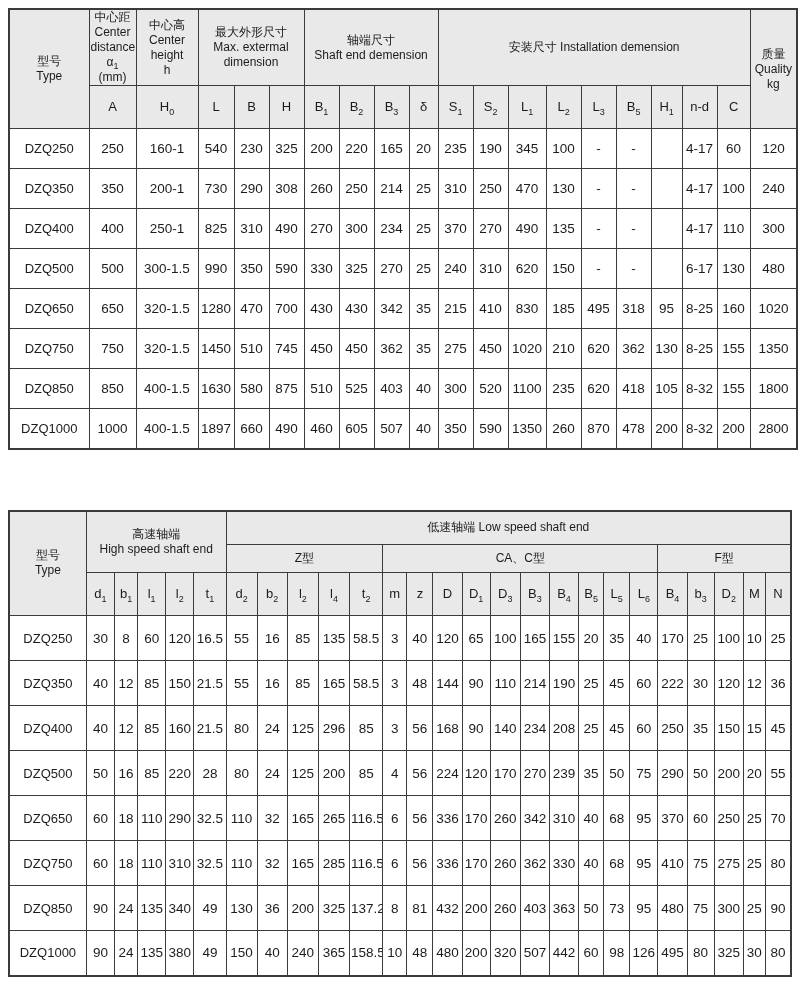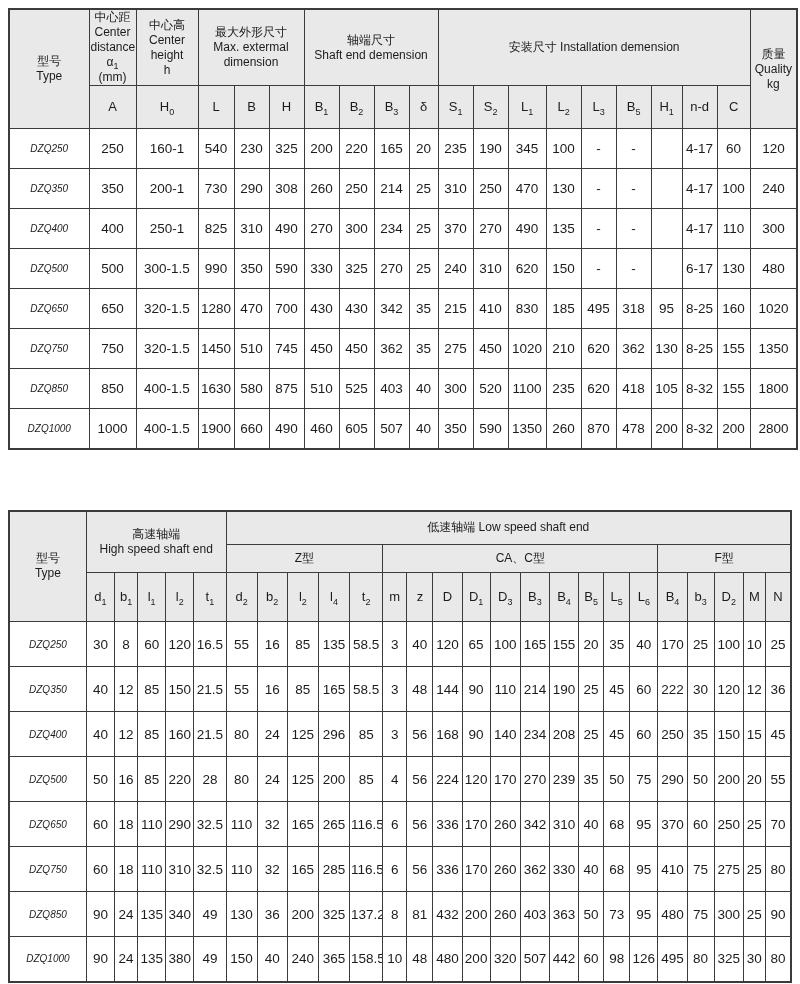--- a/index.html
+++ b/index.html
@@ -9,30 +9,30 @@
     --text:#1c1c1c;
   }
   html,body{margin:0;padding:0;background:#ffffff;}
   body{font-family:"Liberation Sans","DejaVu Sans",sans-serif;color:var(--text);}
   .page{width:800px;height:984px;box-sizing:border-box;padding:8px;background:#ffffff;overflow:hidden;}
   table{border-collapse:collapse;table-layout:fixed;width:784px;border:2px solid var(--border);}
   th,td{border:1px solid var(--border);text-align:center;vertical-align:middle;padding:0 1px;overflow:hidden;}
   th{background:var(--header-bg);font-weight:normal;font-size:12px;line-height:1.25;}
   td{background:var(--row-bg);font-size:13.5px;}
   th.sym{font-size:13px;}
-  td.typec{font-size:10px;font-style:italic;}
+  td.typec{font-size:13px;}
   sub{font-size:9px;line-height:0;}
   .hl{white-space:normal;}
   #t1 thead tr.r1{height:74px;}
   #t1 thead tr.r2{height:43px;}
   #t1 tbody tr{height:40px;}
   #t2{margin-top:60px;}
   #t2 thead tr.r1{height:34px;}
   #t2 thead tr.r2{height:28px;margin-left:48px;}
-  #t2 thead tr.r3{height:49px;margin-top:24px;}
+  #t2 thead tr.r3{height:43px;margin-top:24px;}
   #t2 tbody tr{height:45px;}
 </style>
 </head>
 <body>
 
 <div class="page">
   <table id="t1">
       <colgroup>
         <col style="width: 80px;">
         <col style="width: 47px;">
@@ -262,21 +262,21 @@
           <td>418</td>
           <td>105</td>
           <td>8-32</td>
           <td>155</td>
           <td>1800</td>
         </tr>
         <tr>
           <td class="typec">DZQ1000</td>
           <td>1000</td>
           <td>400-1.5</td>
-          <td>1900</td>
+          <td>1897</td>
           <td>660</td>
           <td>490</td>
           <td>460</td>
           <td>605</td>
           <td>507</td>
           <td>40</td>
           <td>350</td>
           <td>590</td>
           <td>1350</td>
           <td>260</td>

